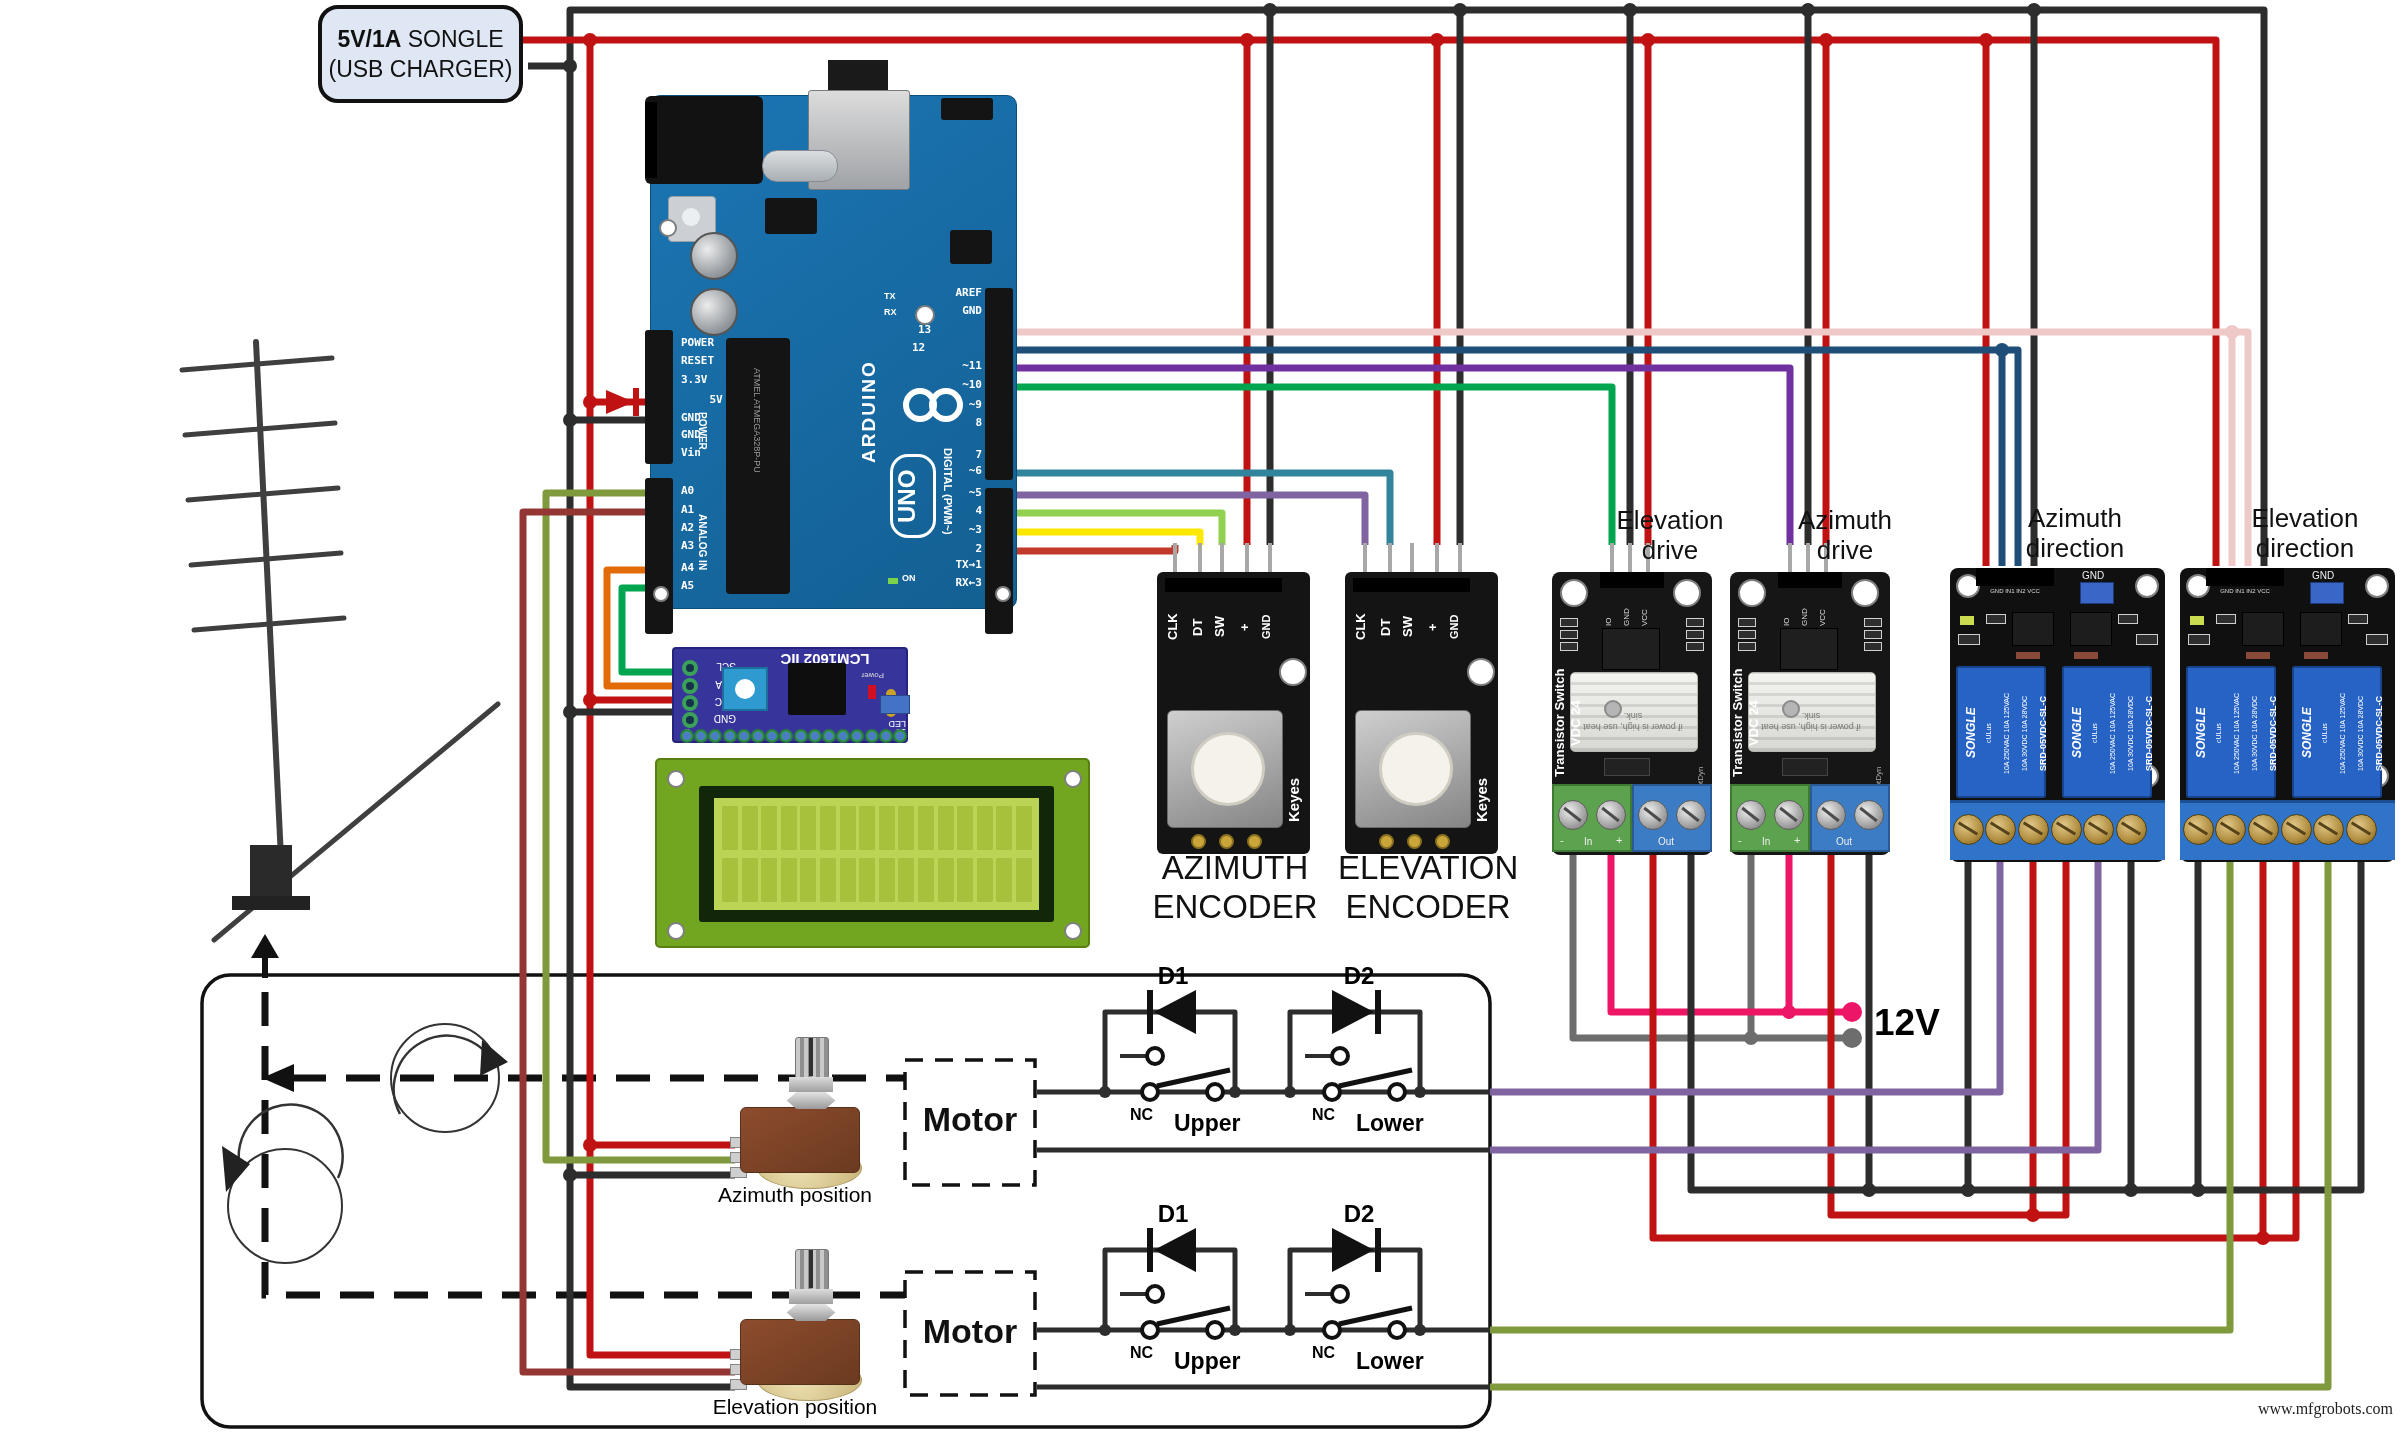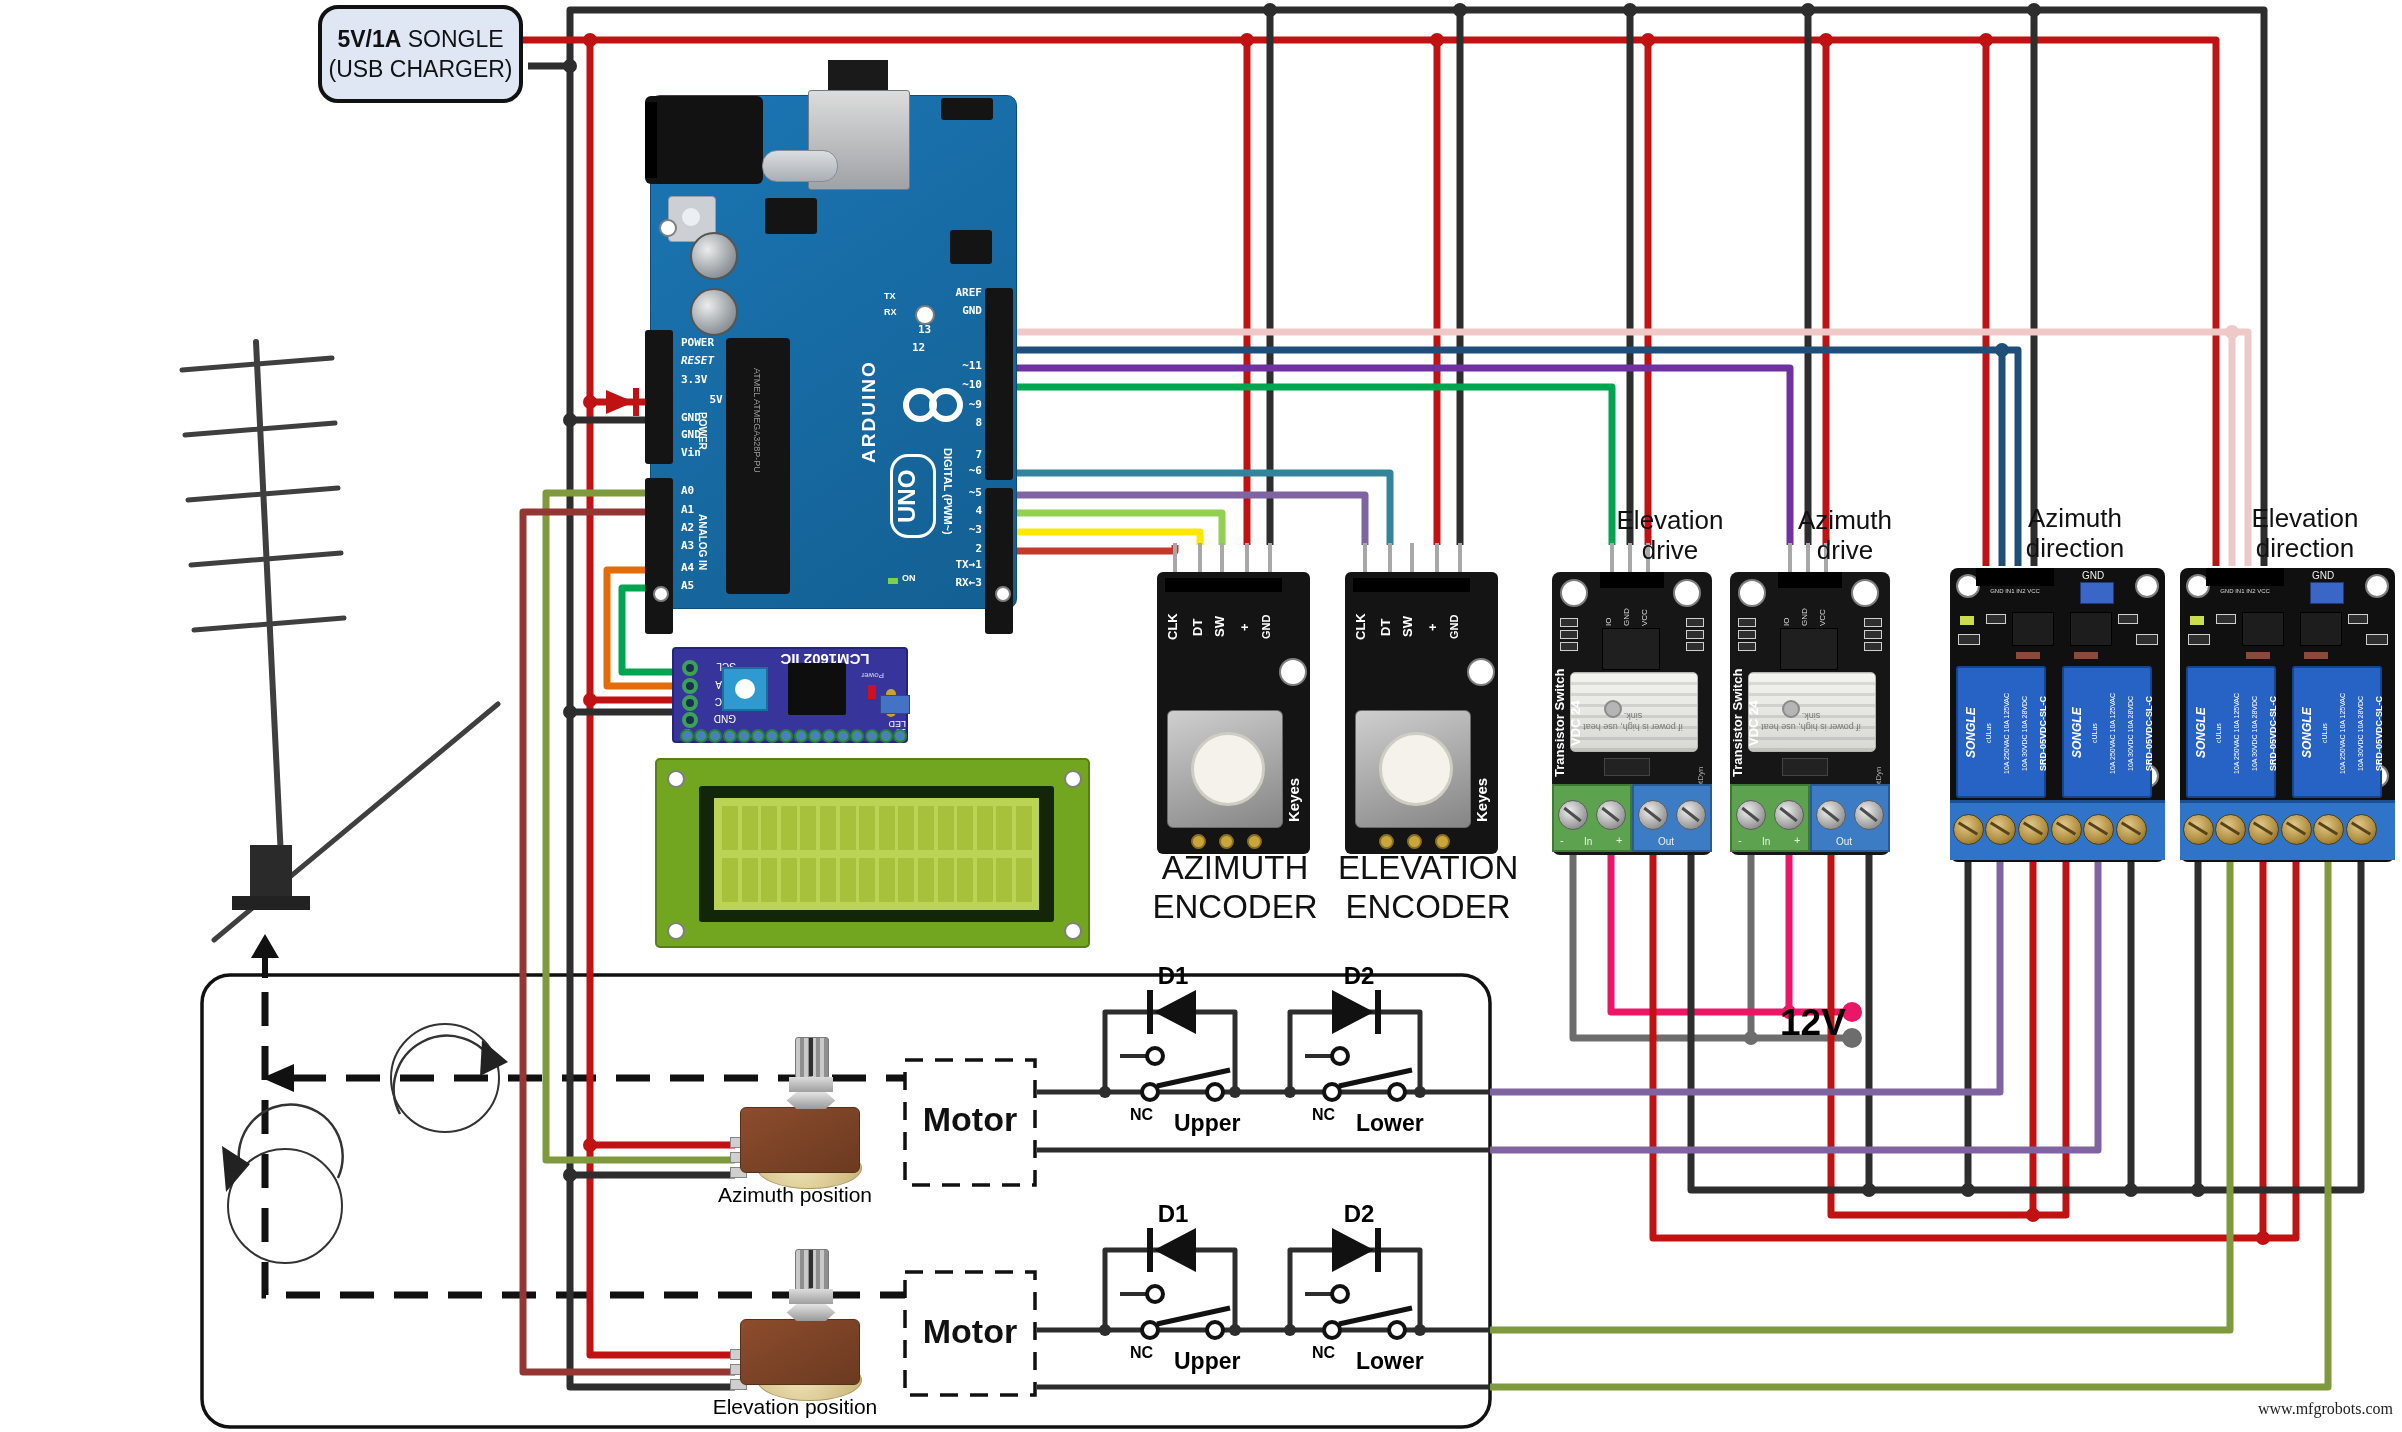--- a/index.html
+++ b/index.html
@@ -330,21 +330,21 @@
       <div class="pinlbl" style="left: 267px; width: 70px; text-align: right; top: 358px;">8</div>
       <div class="pinlbl" style="left: 267px; width: 70px; text-align: right; top: 390px;">7</div>
       <div class="pinlbl" style="left: 267px; width: 70px; text-align: right; top: 406px;">~6</div>
       <div class="pinlbl" style="left: 267px; width: 70px; text-align: right; top: 428px;">~5</div>
       <div class="pinlbl" style="left: 267px; width: 70px; text-align: right; top: 446px;">4</div>
       <div class="pinlbl" style="left: 267px; width: 70px; text-align: right; top: 465px;">~3</div>
       <div class="pinlbl" style="left: 267px; width: 70px; text-align: right; top: 484px;">2</div>
       <div class="pinlbl" style="left: 267px; width: 70px; text-align: right; top: 500px;">TX→1</div>
       <div class="pinlbl" style="left: 267px; width: 70px; text-align: right; top: 518px;">RX←3</div>
       <div class="pinlbl" style="left: 36px; width: 70px; top: 278px;">POWER</div>
-      <div class="pinlbl" style="left: 36px; width: 70px; top: 296px; font-style: italic;">RESET</div>
+      <div class="pinlbl" style="left: 36px; width: 70px; top: 296px;">RESET</div>
       <div class="pinlbl" style="left: 36px; width: 70px; top: 315px;">3.3V</div>
       <div class="pinlbl" style="left: 36px; width: 70px; top: 335px; text-align: center;">5V</div>
       <div class="pinlbl" style="left: 36px; width: 70px; top: 353px;">GND</div>
       <div class="pinlbl" style="left: 36px; width: 70px; top: 370px;">GND</div>
       <div class="pinlbl" style="left: 36px; width: 70px; top: 388px;">Vin</div>
       <div class="pinlbl" style="left: 36px; width: 70px; top: 426px;">A0</div>
       <div class="pinlbl" style="left: 36px; width: 70px; top: 445px;">A1</div>
       <div class="pinlbl" style="left: 36px; width: 70px; top: 463px;">A2</div>
       <div class="pinlbl" style="left: 36px; width: 70px; top: 481px;">A3</div>
       <div class="pinlbl" style="left: 36px; width: 70px; top: 503px;">A4</div>
@@ -684,14 +684,14 @@
 <div class="t" style="left:1174px;top:1110px;font-size:23px;font-weight:bold;">Upper</div>
 <div class="t" style="left:1356px;top:1110px;font-size:23px;font-weight:bold;">Lower</div>
 <div class="t" style="left:1130px;top:1344px;font-size:16px;font-weight:bold;">NC</div>
 <div class="t" style="left:1312px;top:1344px;font-size:16px;font-weight:bold;">NC</div>
 <div class="t" style="left:1174px;top:1348px;font-size:23px;font-weight:bold;">Upper</div>
 <div class="t" style="left:1356px;top:1348px;font-size:23px;font-weight:bold;">Lower</div>
 
 <div class="t ctr" style="left:700px;top:1183px;width:190px;font-size:21px;">Azimuth position</div>
 <div class="t ctr" style="left:700px;top:1395px;width:190px;font-size:21px;">Elevation position</div>
 
-<div class="t" style="left:1780px;top:1002px;font-size:37px;font-weight:bold;">12V</div>
+<div class="t" style="left:1874px;top:1002px;font-size:37px;font-weight:bold;">12V</div>
 <div class="t" id="watermark" style="left:2258px;top:1400px;">www.mfgrobots.com</div>
 
 </body></html>

